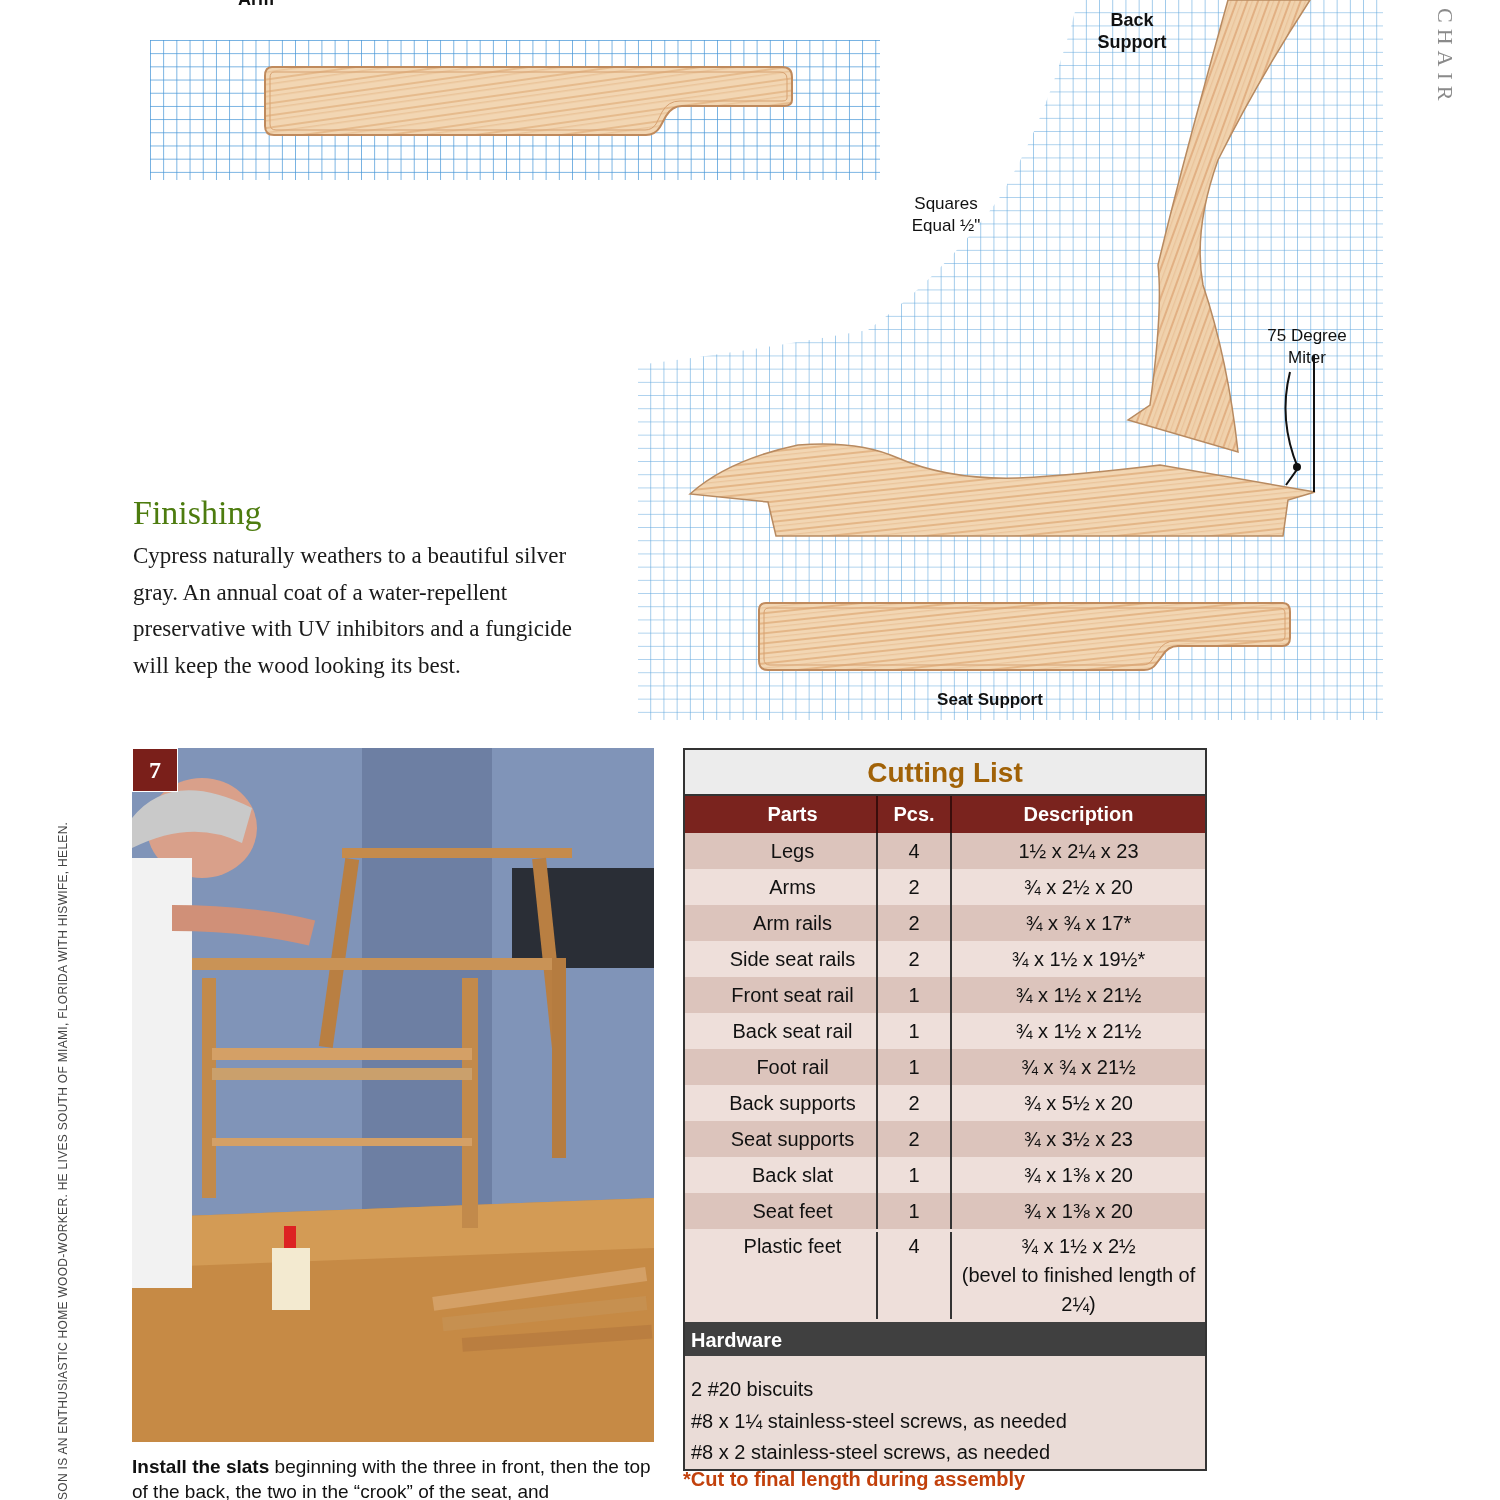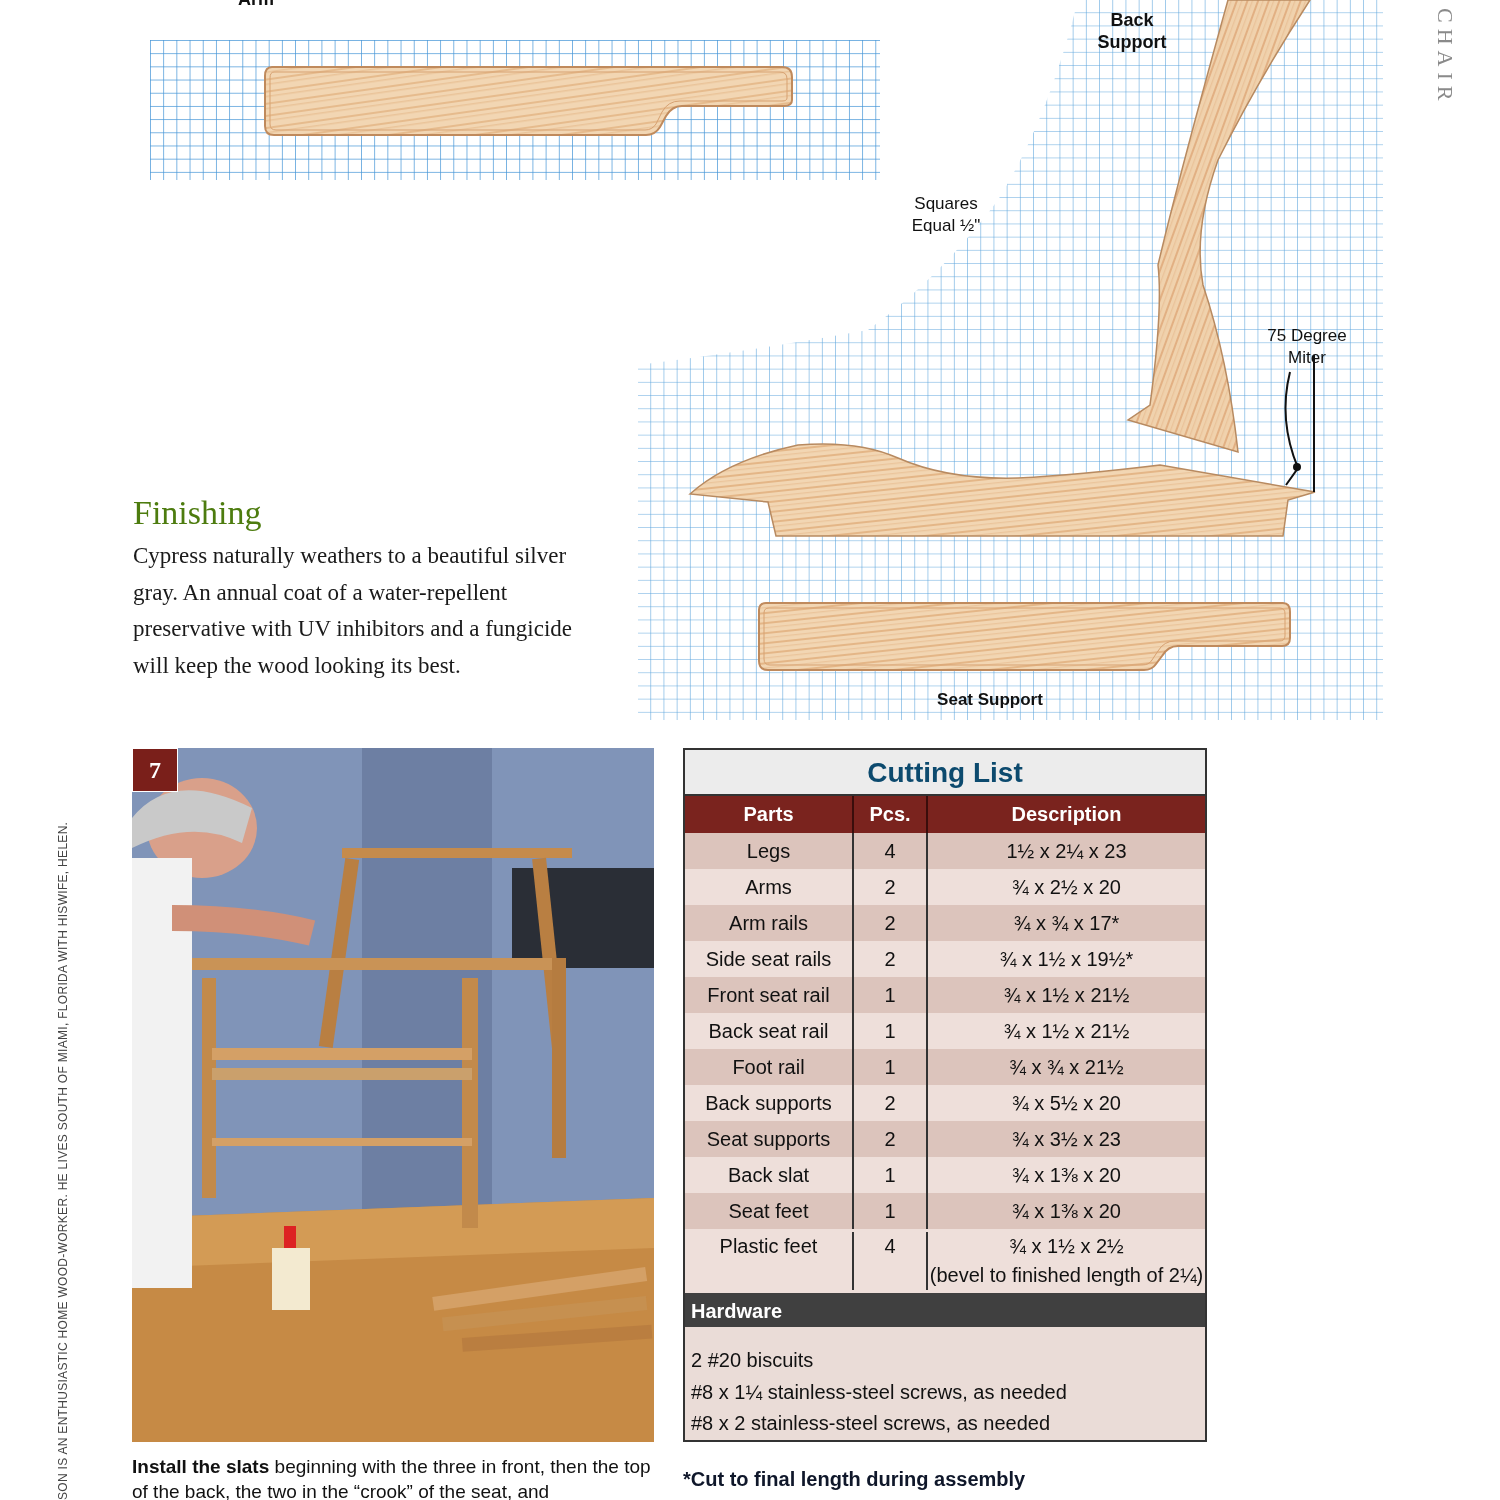--- a/index.html
+++ b/index.html
@@ -17,33 +17,33 @@
   .side-tab { position: absolute; left: 1432px; top: 8px; writing-mode: vertical-rl; font-family: "Liberation Serif", serif; font-size: 22px; letter-spacing: 6px; color: #8a8a8a; }
   .credit { position: absolute; left: 56px; top: 940px; height: 560px; writing-mode: vertical-rl; transform: rotate(180deg); font-size: 12px; color: #444; letter-spacing: 0.3px; white-space: nowrap; text-align: left; }
   .finishing-title { position: absolute; left: 133px; top: 494px; font-family: "Liberation Serif", serif; font-size: 34px; color: #4d7c0f; }
   .finishing-body { position: absolute; left: 133px; top: 538px; width: 460px; font-family: "Liberation Serif", serif; font-size: 23px; line-height: 36.6px; color: #1a1a1a; }
   .photo { position: absolute; left: 132px; top: 748px; width: 522px; height: 694px; overflow: hidden;
     background: linear-gradient(180deg, #7a8fb4 0%, #8b9ec0 35%, #6e7f9f 55%, #b98a52 70%, #c8904c 85%, #a9743a 100%); }
   .photo-badge { position: absolute; left: 0; top: 0; width: 44px; height: 42px; background: #7a1f1a; color: #fff; font-family: "Liberation Serif", serif; font-weight: bold; font-size: 24px; display: flex; align-items: center; justify-content: center; border: 1px solid #fff; }
   .caption { position: absolute; left: 132px; top: 1454px; width: 530px; font-size: 19px; line-height: 25px; color: #111; }
   .caption b { font-weight: bold; }
   .cut-table { position: absolute; left: 683px; top: 748px; width: 520px; border: 2px solid #333; background: #f1e4df; }
-  .cut-title { height: 44px; background: #ececec; border-bottom: 2px solid #333; font-weight: bold; font-size: 28px; text-align: center; line-height: 46px; color: #0c4a6e; }
+  .cut-title { height: 44px; background: #ececec; border-bottom: 2px solid #333; font-weight: bold; font-size: 28px; text-align: center; line-height: 46px; color: #a16207; }
   .cut-head { display: flex; background: #7a231e; color: #fff; font-weight: bold; font-size: 20px; height: 37px; line-height: 37px; }
   .cut-row { display: flex; font-size: 20px; line-height: 36px; color: #111; }
   .cut-row:nth-child(odd) { background: #dcc4bc; }
   .cut-row:nth-child(even) { background: #eedfda; }
-  .c1 { width: 167px; text-align: center; border-right: 2px solid #333; }
+  .c1 { width: 167px; text-align: center; border-right: 2px solid #333; margin-left: 24px; }
   .c2 { width: 72px; text-align: center; border-right: 2px solid #333; }
   .c3 { flex: 1; text-align: center; }
   .cut-head .c1, .cut-head .c2 { border-right: 2px solid #3a0d0b; }
   .hw-head { background: #404040; color: #fff; font-weight: bold; font-size: 20px; height: 34px; line-height: 36px; padding-left: 6px; }
   .hw-list { background: #eadcd7; padding: 18px 6px 0 6px; }
   .hw-item { font-size: 20px; line-height: 31.5px; color: #111; }
-  .footnote { position: absolute; left: 683px; top: 1468px; font-weight: bold; font-size: 20px; color: #0f172a; }
+  .footnote { position: absolute; left: 683px; top: 1468px; font-weight: bold; font-size: 20px; color: #c2410c; }
 </style>
 </head>
 <body>
 
 <div class="side-tab">CHAIR</div>
 <div class="credit">SON IS AN ENTHUSIASTIC HOME WOOD-WORKER. HE LIVES SOUTH OF MIAMI, FLORIDA WITH HISWIFE, HELEN.</div>
 
 <div class="label-bold" style="left:226px; top:-12px; width:60px;">Arm</div>
 <div class="grid" style="left:150px; top:40px; width:730px; height:140px;"></div>
 <svg style="position:absolute; left:262px; top:64px;" width="534" height="74" viewBox="0 0 534 74">

